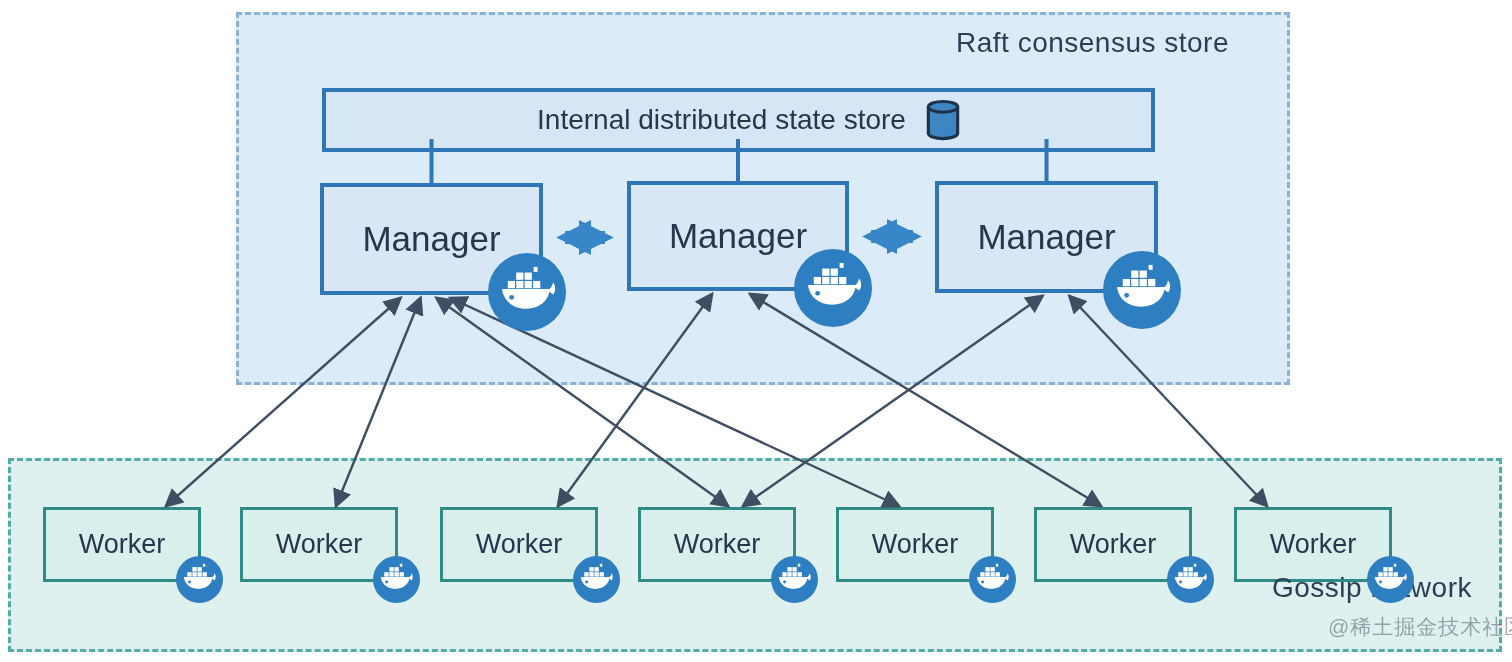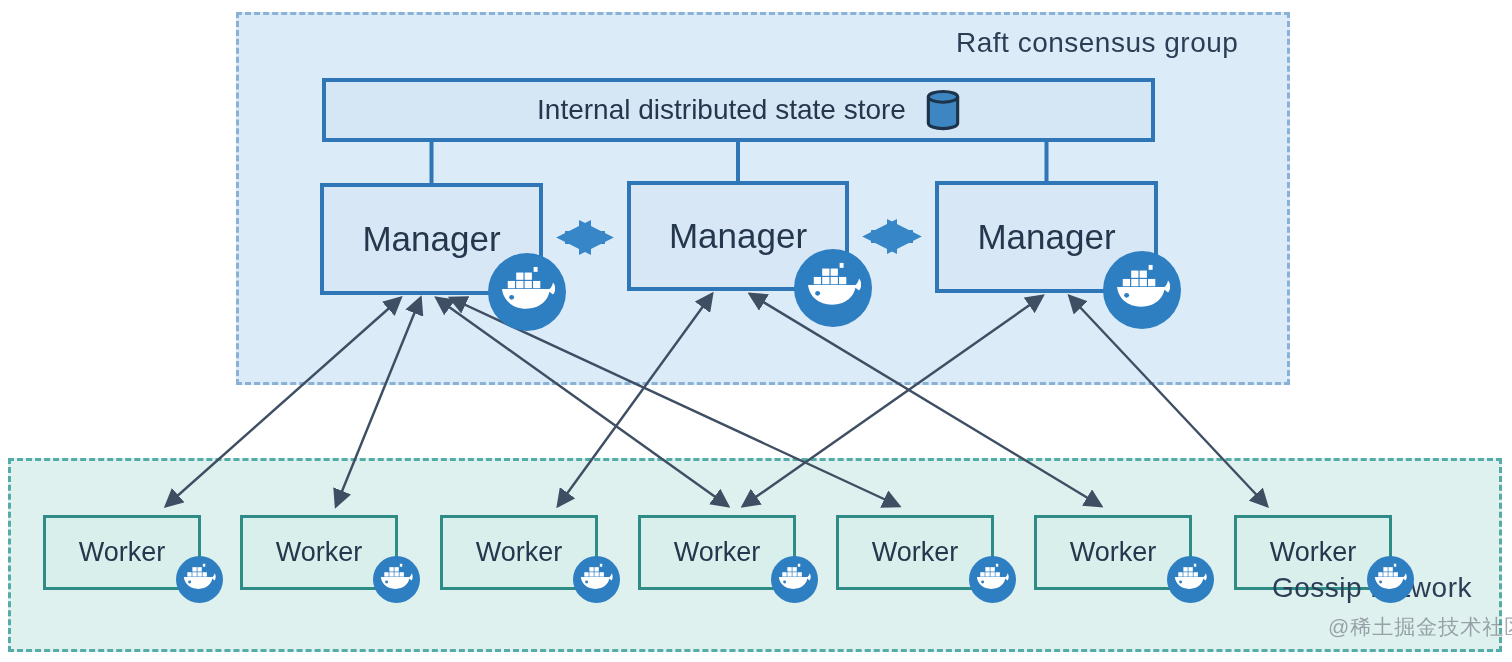--- a/index.html
+++ b/index.html
@@ -13,29 +13,29 @@
   .stage{position:relative;width:1512px;height:662px;background:#fff;overflow:hidden;
          font-family:"Liberation Sans", sans-serif;color:var(--ink);}
   .zone{position:absolute;box-sizing:border-box;}
   .raft-zone{left:236px;top:12px;width:1054px;height:373px;background:var(--raft-fill);
              border:3px dashed var(--raft-border);z-index:0;}
   .gossip-zone{left:8px;top:458px;width:1494px;height:194px;background:var(--gossip-fill);
                border:3px dashed var(--gossip-border);z-index:0;}
   .zone-label{position:absolute;font-size:28px;letter-spacing:.5px;color:#2b3e55;z-index:3;}
   .raft-label{left:956px;top:27px;}
   .gossip-label{left:1272px;top:572px;}
-  .store{position:absolute;left:322px;top:78px;width:833px;height:64px;box-sizing:border-box;
+  .store{position:absolute;left:322px;top:88px;width:833px;height:64px;box-sizing:border-box;
          background:#d5e6f5;border:4px solid var(--blue-border);display:flex;align-items:center;
          justify-content:center;z-index:2;padding-left:20px;}
   .store-label{font-size:28px;color:var(--ink);}
   .db-icon{margin-left:20px;flex:0 0 auto;}
   .node{position:absolute;box-sizing:border-box;display:flex;align-items:center;justify-content:center;z-index:2;}
   .manager{background:var(--blue-fill);border:4px solid var(--blue-border);text-align:center;}
   .manager .node-label{font-size:35px;}
-  .worker{background:var(--worker-fill);border:3px solid var(--worker-border);margin-top:8px;}
+  .worker{background:var(--worker-fill);border:3px solid var(--worker-border);}
   .worker .node-label{font-size:27px;}
   .badge{position:absolute;border-radius:50%;background:var(--badge);z-index:6;
          display:flex;align-items:center;justify-content:center;}
   .badge svg{width:72%;height:72%;}
   .overlay{position:absolute;left:0;top:0;z-index:5;pointer-events:none;}
   .watermark{position:absolute;left:1328px;top:613px;font-size:21px;letter-spacing:1px;
              color:rgba(96,104,116,.58);z-index:10;white-space:nowrap;}
   .defs-hidden{position:absolute;width:0;height:0;overflow:hidden;}
 </style>
 </head>
@@ -58,21 +58,21 @@
       <circle cx="10.8" cy="28.5" r="2.1" fill="#2e7ec2"></circle>
     </symbol>
   </defs>
 </svg>
 
 <div class="stage">
 
   <div class="zone raft-zone"></div>
   <div class="zone gossip-zone"></div>
 
-  <div class="zone-label raft-label">Raft consensus group</div>
+  <div class="zone-label raft-label">Raft consensus store</div>
 
   <div class="store">
     <span class="store-label">Internal distributed state store</span>
     <svg class="db-icon" width="34" height="43" viewBox="0 0 34 44">
       <path d="M2,8 v27 a15,5.5 0 0 0 30,0 V8" fill="#3e86c2" stroke="#1d3349" stroke-width="3.2"></path>
       <ellipse cx="17" cy="8" rx="15" ry="5.5" fill="#3e86c2" stroke="#1d3349" stroke-width="3.2"></ellipse>
     </svg>
   </div>
 
   <div id="nodes">

